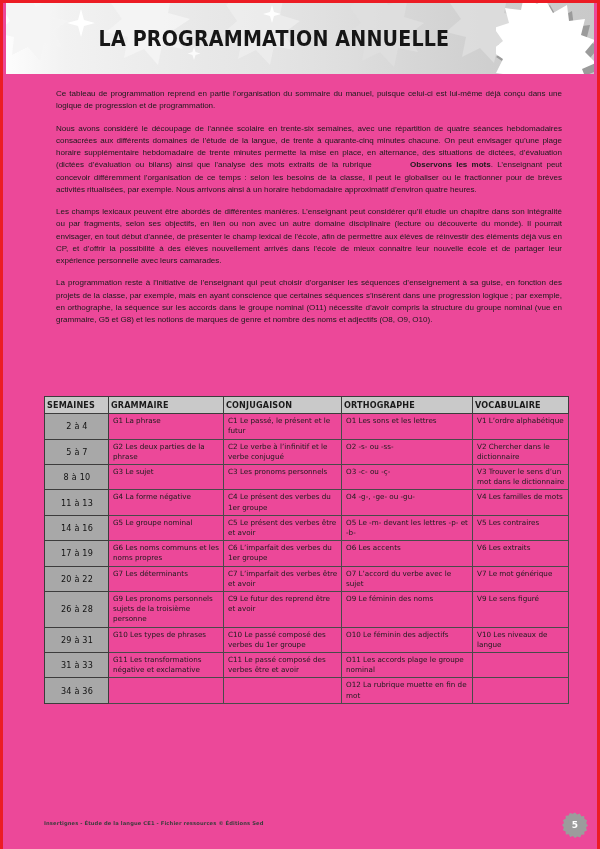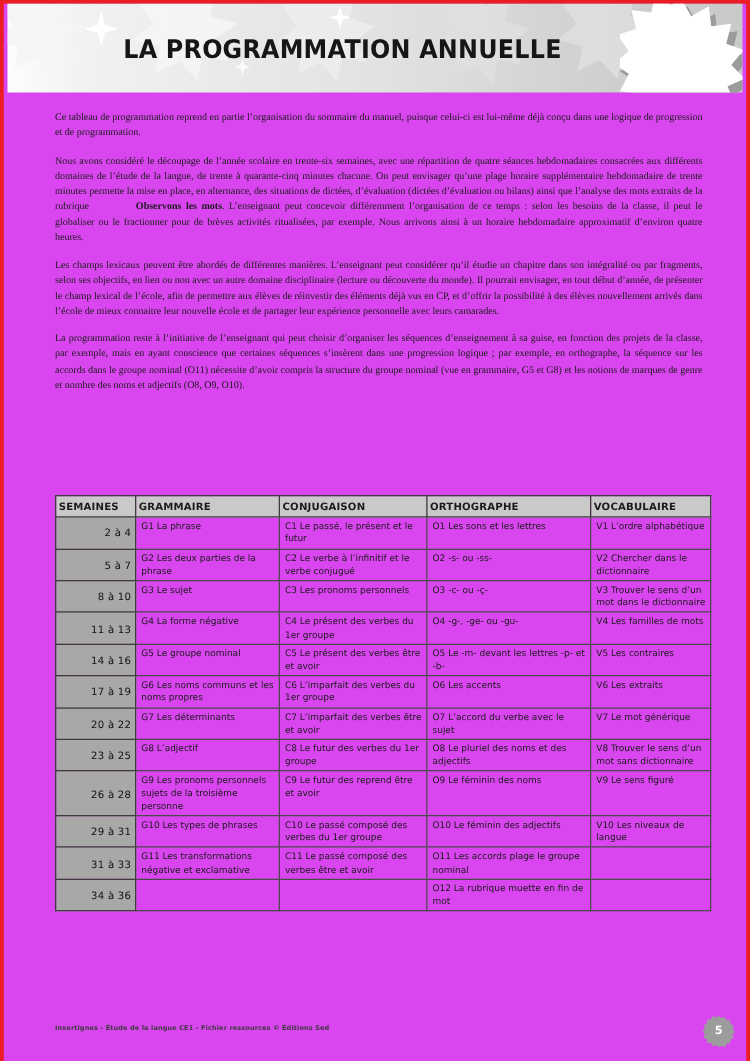--- a/index.html
+++ b/index.html
@@ -11,21 +11,21 @@
     color:#1a1a1a;
     overflow:hidden;
     position:relative;
   }
 
   
   #page {
     position:absolute; inset:0;
     border-left:3px solid #ec1c24;
     border-right:3px solid #ec1c24;
-    background:#d946ef;
+    background:#ec4899;
   }
   #page::before {
     content:""; position:absolute; left:-3px; right:-3px; top:0;
     height:3px; background:#ec1c24;
   }
 
   
   .banner {
     position:absolute; left:3px; right:3px; top:3px;
     height:71px;
@@ -51,22 +51,22 @@
   
   .burst-wrap { position:absolute; right:-6px; top:-6px; width:104px; height:104px; z-index:3; }
   .burst-wrap svg { display:block; }
 
   
   .content {
     position:absolute;
     left:41px; top:88px; width:518px;
   }
   p.para {
-    margin:0 0 10px 0;
-    font-family:Liberation Serif, serif;
+    margin:0 0 10px 12px;
+    font-family:Liberation Sans, sans-serif;
     font-size:8.05px;
     line-height:12.25px;
     text-align:justify;
     color:#1b1b1b;
     letter-spacing:-0.02px;
   }
   p.para b { font-weight:bold;padding-left:34px; }
 
   
   .table-wrap {
@@ -94,21 +94,21 @@
     font-weight:bold;
     font-size:8.1px;
     letter-spacing:.15px;
     padding:3px 2px 3px 2px;
     vertical-align:middle;
     border:1px solid #3c3c3c;
     transform:none;
   }
   table.prog td.week {
     background:#a8a8a8;
-    text-align:right;
+    text-align:center;
     vertical-align:middle;
     font-size:8.1px;
     color:#111;
     border:1px solid #3c3c3c;
     letter-spacing:.2px;
   }
   col.c-week { width:64px; }
   col.c-gram { width:115px; }
   col.c-conj { width:118px; }
   col.c-orth { width:131px; }
@@ -251,27 +251,20 @@
             <td>V6 Les extraits</td>
           </tr>
           <tr>
             <td class="week">20 à 22</td>
             <td>G7 Les déterminants</td>
             <td>C7 L’imparfait des verbes être et avoir</td>
             <td>O7 L’accord du verbe avec le sujet</td>
             <td>V7 Le mot générique</td>
           </tr>
           <tr>
-            <td class="week">23 à 25</td>
-            <td>G8 L’adjectif</td>
-            <td>C8 Le futur des verbes du 1er groupe</td>
-            <td>O8 Le pluriel des noms et des adjectifs</td>
-            <td>V8 Trouver le sens d’un mot sans dictionnaire</td>
-          </tr>
-          <tr>
             <td class="week">26 à 28</td>
             <td>G9 Les pronoms personnels sujets de la troisième personne</td>
             <td>C9 Le futur des reprend être et avoir</td>
             <td>O9 Le féminin des noms</td>
             <td>V9 Le sens figuré</td>
           </tr>
           <tr>
             <td class="week">29 à 31</td>
             <td>G10 Les types de phrases</td>
             <td>C10 Le passé composé des verbes du 1er groupe</td>

